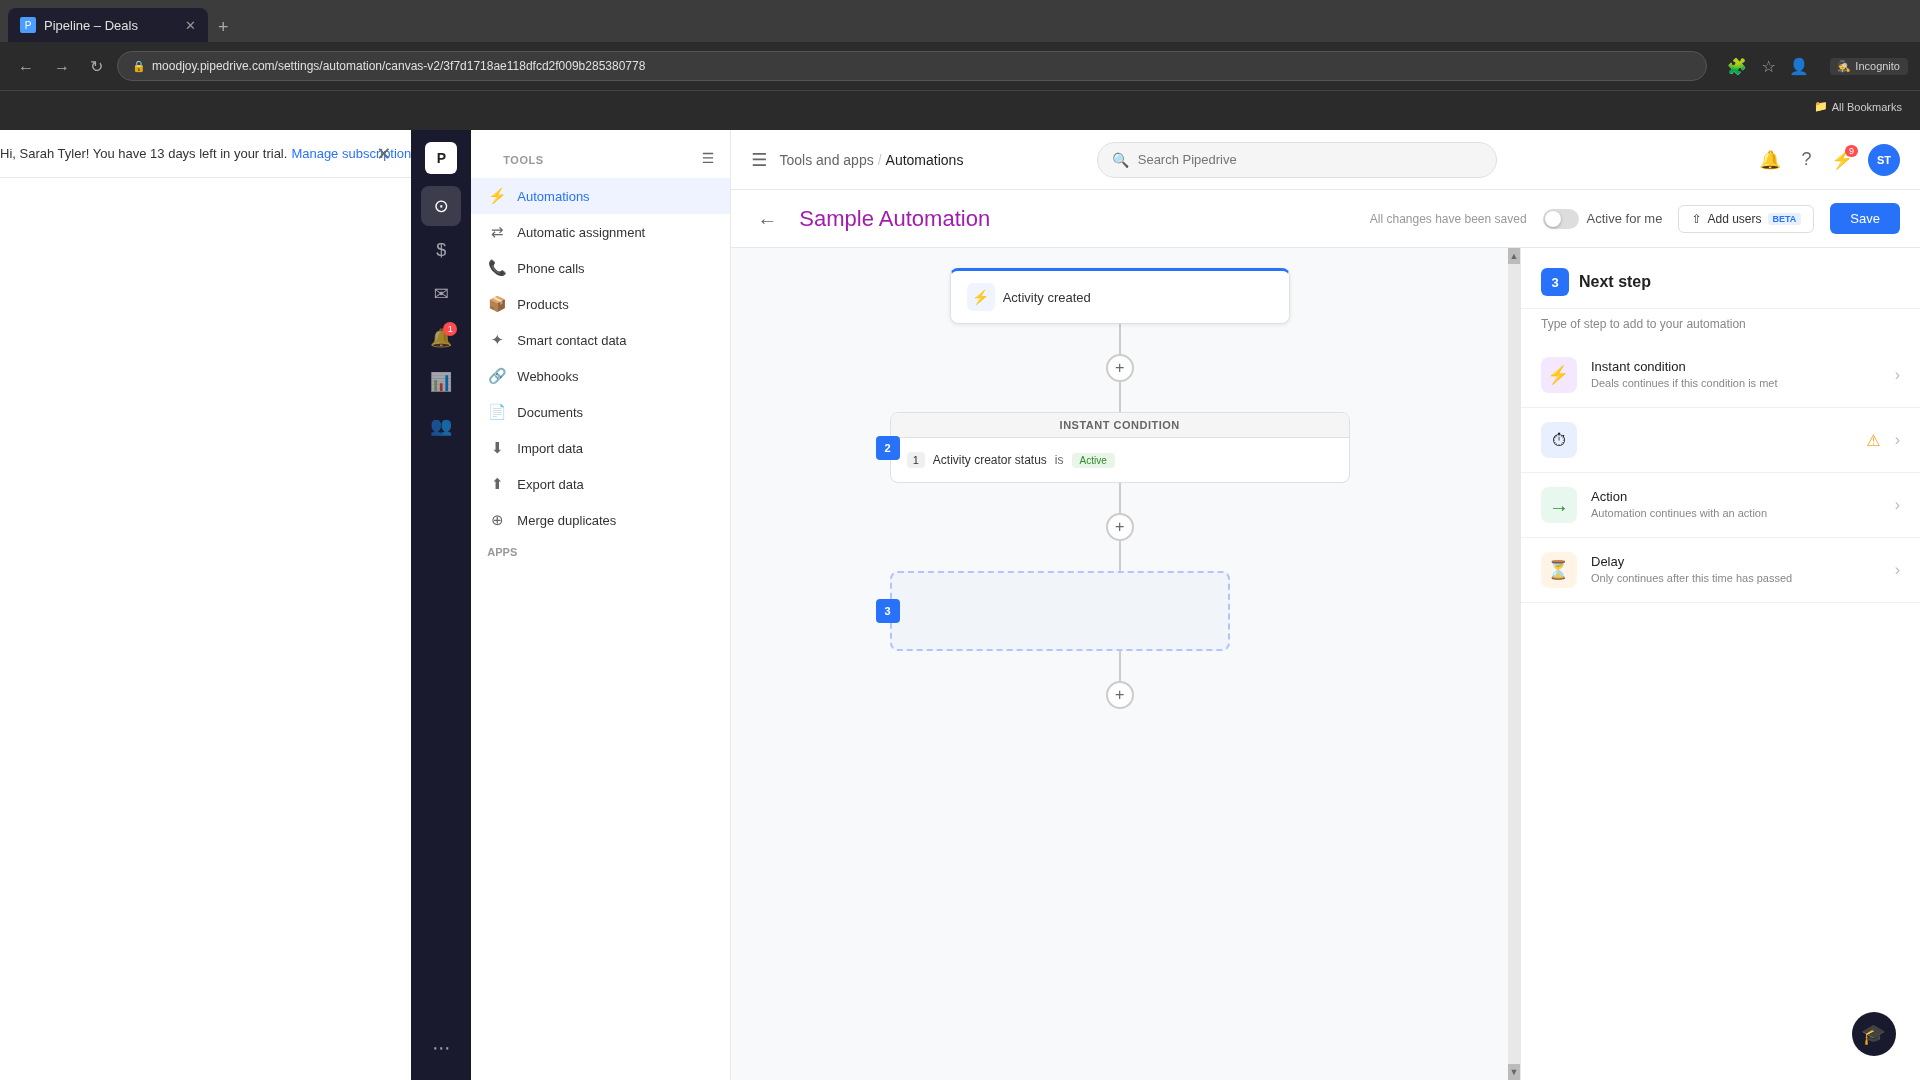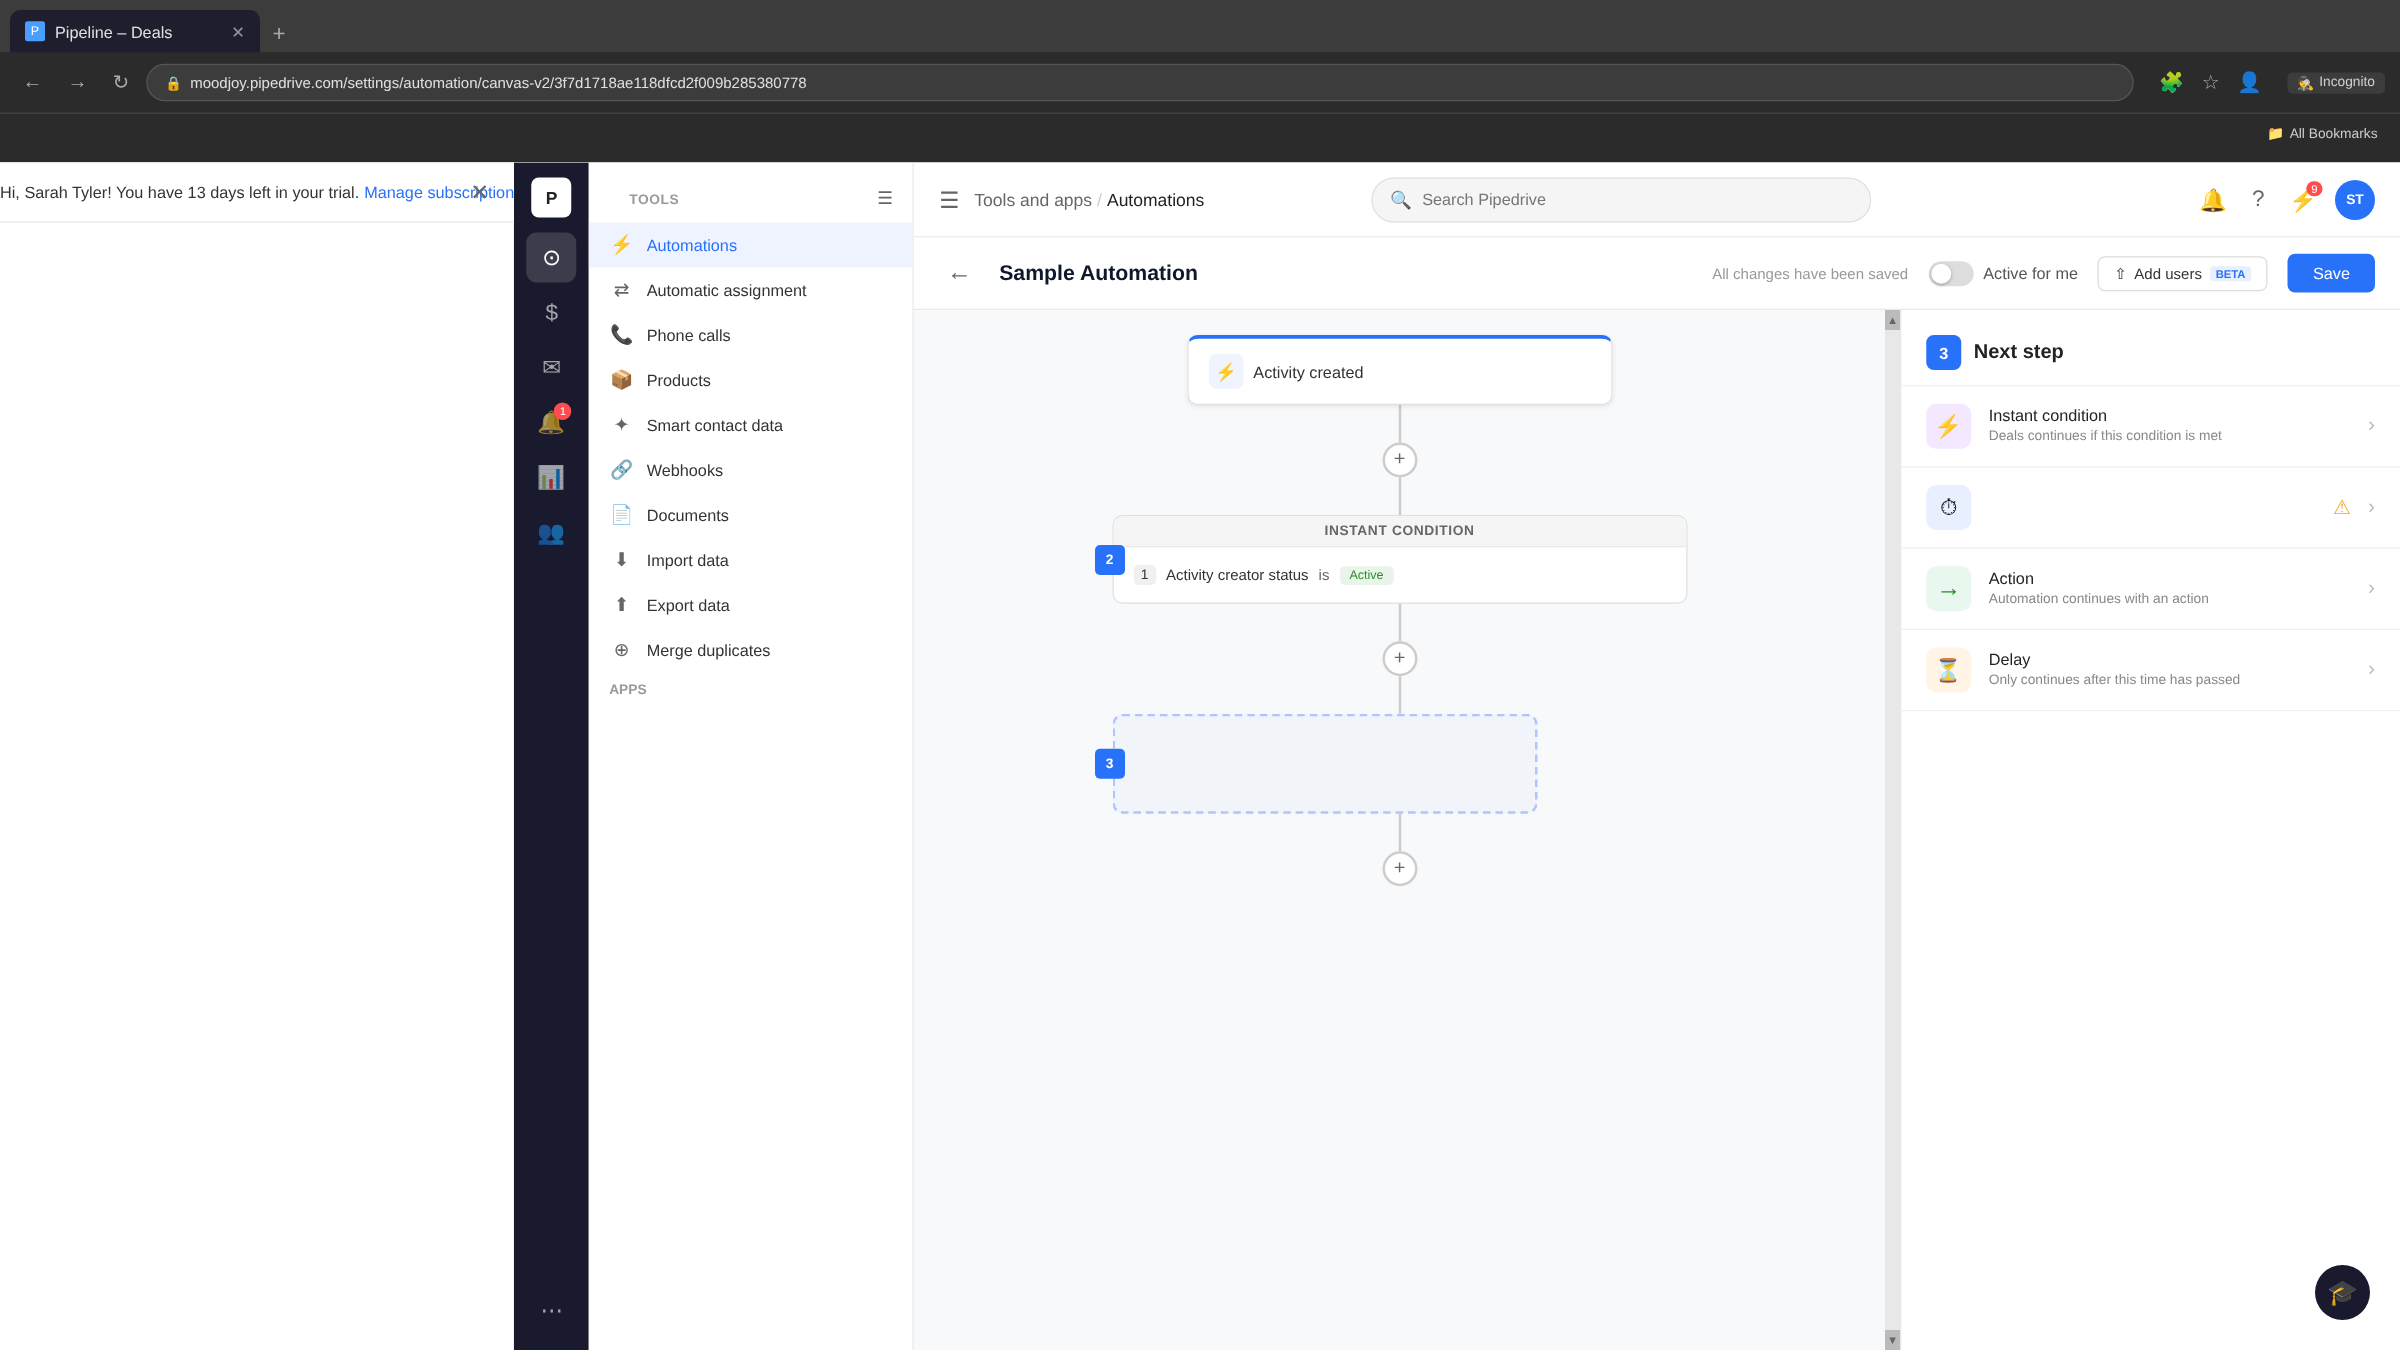--- a/index.html
+++ b/index.html
@@ -57,21 +57,21 @@
     .search-input { background: none; border: none; outline: none; font-size: 13px; color: #333; width: 100%; }
     .header-actions { display: flex; align-items: center; gap: 8px; margin-left: auto; }
     .header-btn { background: none; border: none; cursor: pointer; color: #666; font-size: 18px; padding: 6px; border-radius: 6px; }
     .btn-wrap { position: relative; }
     .avatar { width: 32px; height: 32px; border-radius: 50%; background: #2872fa; color: white; display: flex; align-items: center; justify-content: center; font-size: 11px; font-weight: 600; cursor: pointer; }
 
     
     .content-area { flex: 1; display: flex; flex-direction: column; overflow: hidden; }
     .automation-header { height: 58px; border-bottom: 1px solid #e8e8e8; display: flex; align-items: center; padding: 0 20px; gap: 16px; background: #fff; }
     .back-btn { background: none; border: none; cursor: pointer; color: #666; font-size: 20px; display: flex; align-items: center; justify-content: center; width: 32px; height: 32px; border-radius: 6px; }
-    .automation-title { font-size: 17px; font-weight: 700; color: #0f172a; }
+    .automation-title { font-size: 22px; font-weight: 400; color: #a21caf; }
     .save-status { font-size: 12px; color: #999; margin-left: auto; }
     .toggle-wrap { display: flex; align-items: center; gap: 8px; }
     .toggle { width: 36px; height: 20px; background: #ddd; border-radius: 10px; position: relative; cursor: pointer; }
     .toggle-knob { width: 16px; height: 16px; background: white; border-radius: 50%; position: absolute; top: 2px; left: 2px; transition: left 0.2s; box-shadow: 0 1px 3px rgba(0,0,0,0.3); }
     .toggle-label { font-size: 13px; color: #555; }
     .add-users-btn { display: flex; align-items: center; gap: 6px; background: #fff; border: 1px solid #ddd; border-radius: 6px; padding: 6px 12px; font-size: 12px; color: #333; cursor: pointer; }
     .add-users-btn .beta-badge { background: #e8f0fe; color: #2872fa; font-size: 9px; padding: 1px 5px; border-radius: 3px; font-weight: 600; }
     .save-btn { background: #2872fa; color: white; border: none; border-radius: 6px; padding: 8px 20px; font-size: 13px; font-weight: 500; cursor: pointer; }
 
     
@@ -336,20 +336,21 @@
             <div style="background:#bbb;width:12px;text-align:center;font-size:9px;color:#666;padding:3px 0;cursor:pointer;">▲</div>
             <div style="background:#bbb;width:12px;text-align:center;font-size:9px;color:#666;padding:3px 0;cursor:pointer;">▼</div>
           </div>
         </div>
 
         <div class="right-panel">
           <div class="panel-header">
             <div class="panel-step-num">3</div>
             <span class="panel-title">Next step</span>
           </div>
+          <div class="panel-subtitle">Type of step to add to your automation</div>
 
           <div class="step-option">
             <div class="step-option-icon purple">⚡</div>
             <div class="step-option-text">
               <div class="step-option-title">Instant condition</div>
               <div class="step-option-desc">Deals continues if this condition is met</div>
             </div>
             <span class="step-option-chevron">›</span>
           </div>
 

